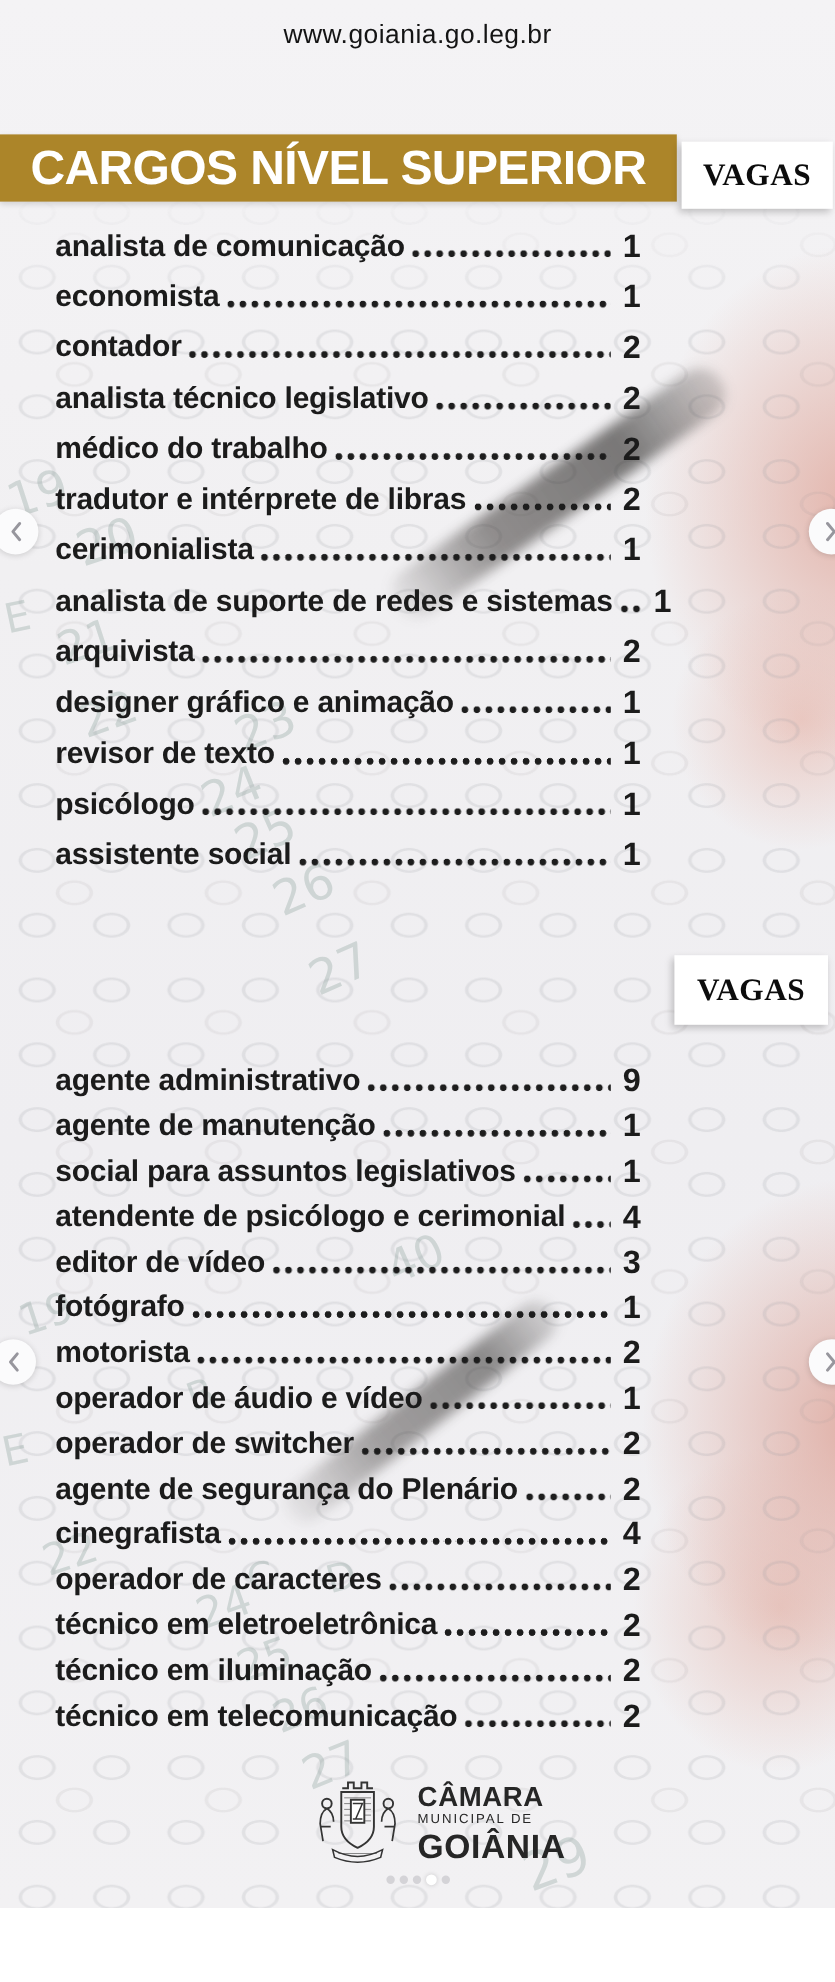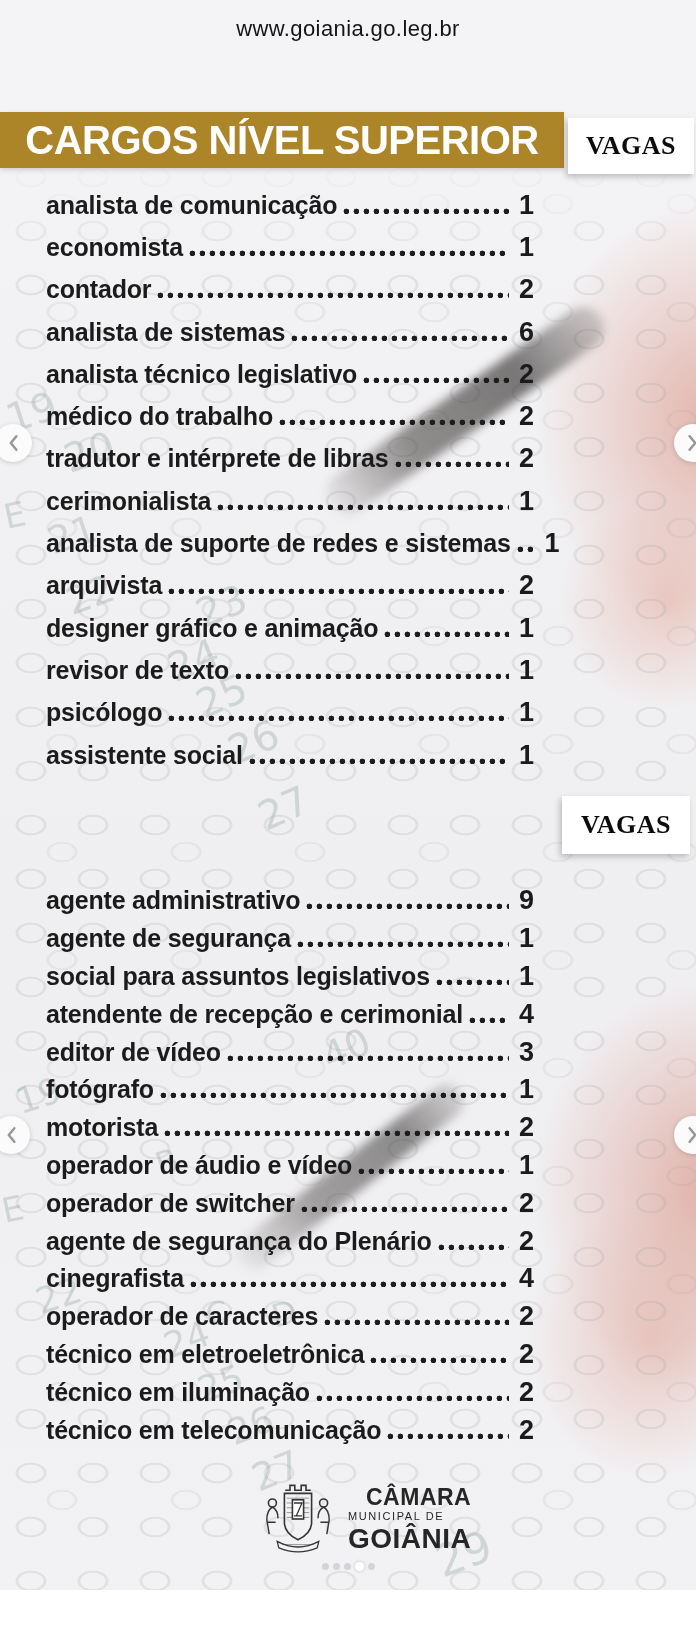--- a/index.html
+++ b/index.html
@@ -60,21 +60,21 @@
   .row-label{font-weight:700;font-size:25px;letter-spacing:-.2px;white-space:nowrap;line-height:1;}
   .leader{flex:1;min-width:18px;height:7px;margin:0 5px 0 6px;align-self:center;
     background-image:radial-gradient(circle at 3.4px 3.4px,#1d1d1d 2.6px,rgba(0,0,0,0) 3.1px);
     background-size:10px 7px;background-repeat:repeat-x;background-position:left center;
     position:relative;top:6px;}
   .row-value{font-weight:700;font-size:27px;line-height:1;min-width:20px;text-align:right;}
   
   #logo{position:absolute;left:258px;top:1482px;display:flex;align-items:center;gap:10px;}
   #crest{flex:none;}
   #org{display:flex;flex-direction:column;color:#262626;}
-  #org-line1{font-weight:700;font-size:23px;letter-spacing:.5px;line-height:1.05;margin-left:18px;}
+  #org-line1{font-weight:700;font-size:23px;letter-spacing:.5px;line-height:1.05;}
   #org-line2{font-weight:400;font-size:11px;letter-spacing:1.6px;line-height:1.3;}
   #org-line3{font-weight:700;font-size:28px;letter-spacing:.5px;line-height:1.05;}
   
   .nav{position:absolute;width:38px;height:38px;border-radius:50%;background:#fbfbfc;
     box-shadow:0 1px 5px rgba(0,0,0,.16);display:flex;align-items:center;justify-content:center;}
   #nav-prev-1{left:-6px;top:424px;}
   #nav-next-1{left:674px;top:424px;}
   #nav-prev-2{left:-8px;top:1116px;}
   #nav-next-2{left:674px;top:1116px;}
   #dots{position:absolute;left:0;top:1562px;width:696px;display:flex;justify-content:center;
@@ -140,25 +140,20 @@
     <span class="leader"></span>
     <span class="row-value">1</span>
   </div>
 
   <div class="row">
     <span class="row-label">contador</span>
     <span class="leader"></span>
     <span class="row-value">2</span>
   </div>
 
-  <div class="row">
-    <span class="row-label">analista de sistemas</span>
-    <span class="leader"></span>
-    <span class="row-value">6</span>
-  </div>
 
   <div class="row">
     <span class="row-label">analista técnico legislativo</span>
     <span class="leader"></span>
     <span class="row-value">2</span>
   </div>
 
   <div class="row">
     <span class="row-label">médico do trabalho</span>
     <span class="leader"></span>
@@ -219,33 +214,33 @@
   </div>
 
   <div class="list" id="list-2">
   <div class="row">
     <span class="row-label">agente administrativo</span>
     <span class="leader"></span>
     <span class="row-value">9</span>
   </div>
 
   <div class="row">
-    <span class="row-label">agente de segurança</span>
+    <span class="row-label">agente de manutenção</span>
     <span class="leader"></span>
     <span class="row-value">1</span>
   </div>
 
   <div class="row">
     <span class="row-label">social para assuntos legislativos</span>
     <span class="leader"></span>
     <span class="row-value">1</span>
   </div>
 
   <div class="row">
-    <span class="row-label">atendente de recepção e cerimonial</span>
+    <span class="row-label">atendente de psicólogo e cerimonial</span>
     <span class="leader"></span>
     <span class="row-value">4</span>
   </div>
 
   <div class="row">
     <span class="row-label">editor de vídeo</span>
     <span class="leader"></span>
     <span class="row-value">3</span>
   </div>
 

